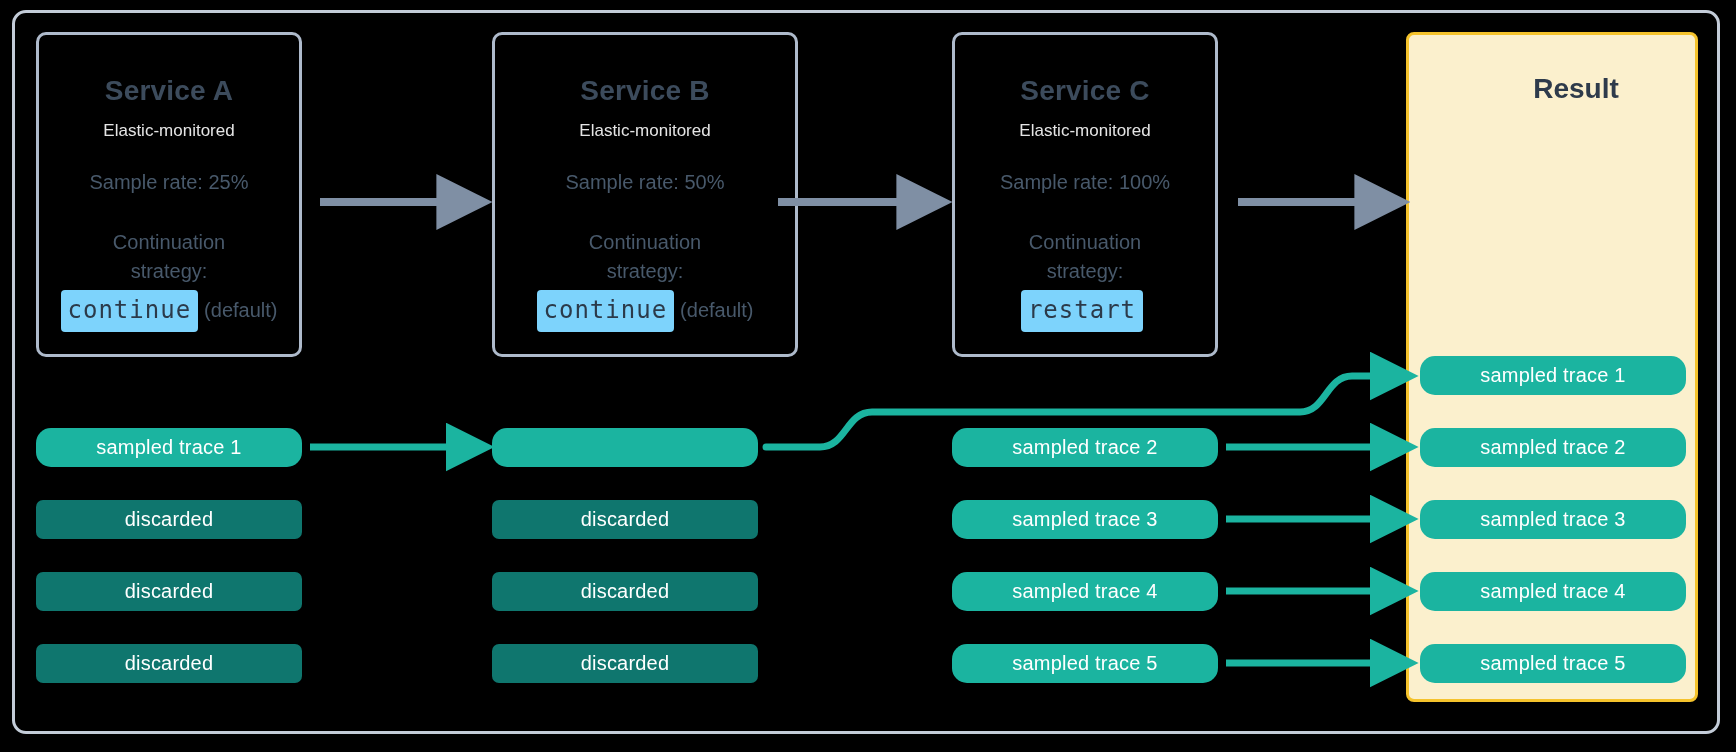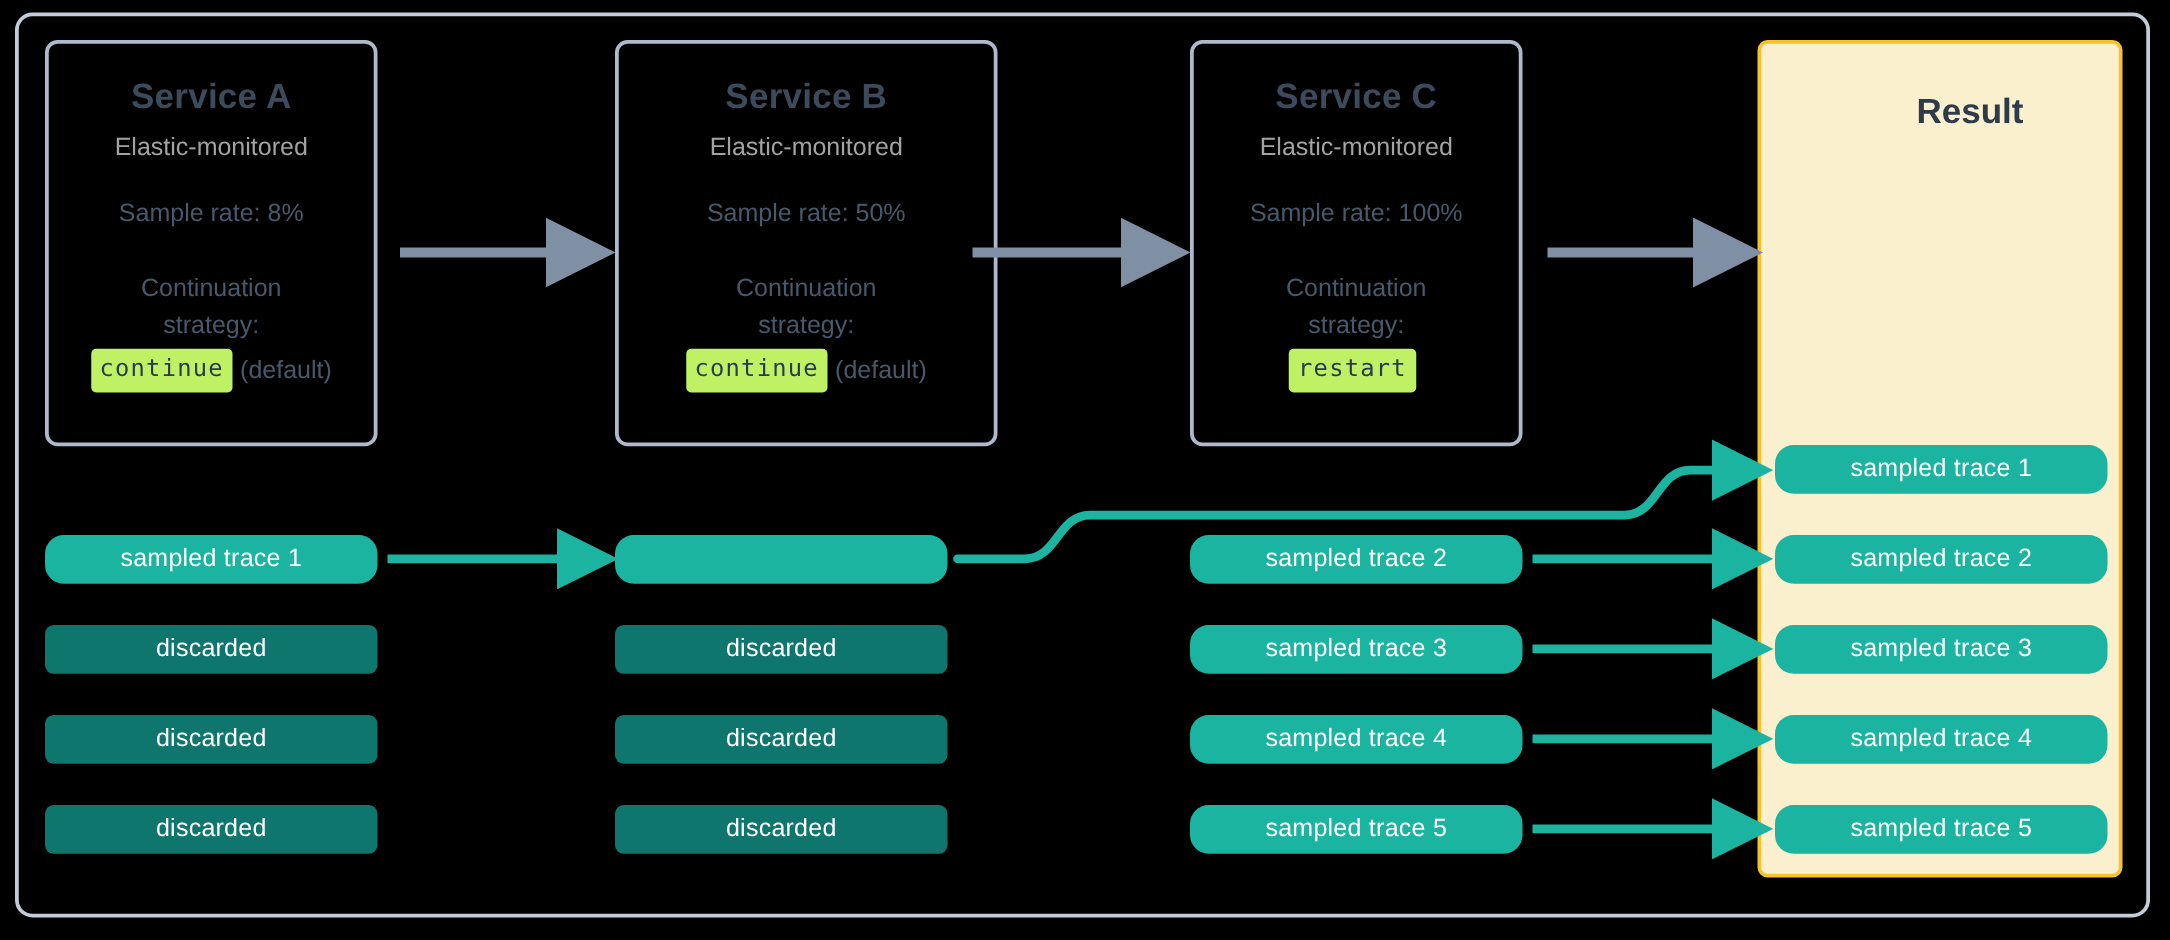--- a/index.html
+++ b/index.html
@@ -27,55 +27,55 @@
     border-radius: 14px;
     box-sizing: border-box;
   }
   .service-box {
     position: absolute;
     border: 3px solid #aebacb;
     border-radius: 10px;
     box-sizing: border-box;
     background: transparent;
     text-align: center;
-    padding-top: 16px;
+    padding-top: 30px;
   }
   .service-title {
     font-size: 28px;
     font-weight: bold;
     color: #3c4b5c;
     letter-spacing: .2px;
     margin: 10px 0 14px 0;
   }
   .service-sub {
-    font-size: 20px;
-    color: #a3a3a3;
+    font-size: 17px;
+    color: #e5e5e5;
     margin: 0 0 30px 0;
   }
   .service-rate {
     font-size: 20px;
     color: #48596b;
     margin: 0 0 34px 0;
   }
   .service-strat {
     font-size: 20px;
     color: #48596b;
     line-height: 1.45;
   }
   .strat-line2 {
     display: block;
     margin-bottom: 4px;
     text-align: center;
   }
   .code-chip {
     display: inline-block;
-    background: #bef264;
+    background: #7dd3fc;
     color: #2b3a4a;
     font-family: "DejaVu Sans Mono", monospace;
-    font-size: 19px;
+    font-size: 24px;
     border-radius: 4px;
     padding: 3px 7px 4px 7px;
     letter-spacing: 1px;
     vertical-align: middle;
   }
   .default-note {
     font-size: 20px;
     color: #48596b;
     vertical-align: middle;
     margin-left: 6px;
@@ -128,21 +128,21 @@
 </head>
 <body>
 
 <div id="canvas">
 
   <div class="outer-frame"></div>
 
   <div class="service-box" style="left:36px; top:32px; width:266px; height:325px;">
     <div class="service-title">Service A</div>
     <div class="service-sub">Elastic-monitored</div>
-    <div class="service-rate">Sample rate: 8%</div>
+    <div class="service-rate">Sample rate: 25%</div>
     <div class="service-strat">
       <span>Continuation</span>
       <span class="strat-line2">strategy:</span>
       <span class="code-chip">continue</span><span class="default-note">(default)</span>
     </div>
   </div>
 
   <div class="service-box" style="left:492px; top:32px; width:306px; height:325px;">
     <div class="service-title">Service B</div>
     <div class="service-sub">Elastic-monitored</div>

